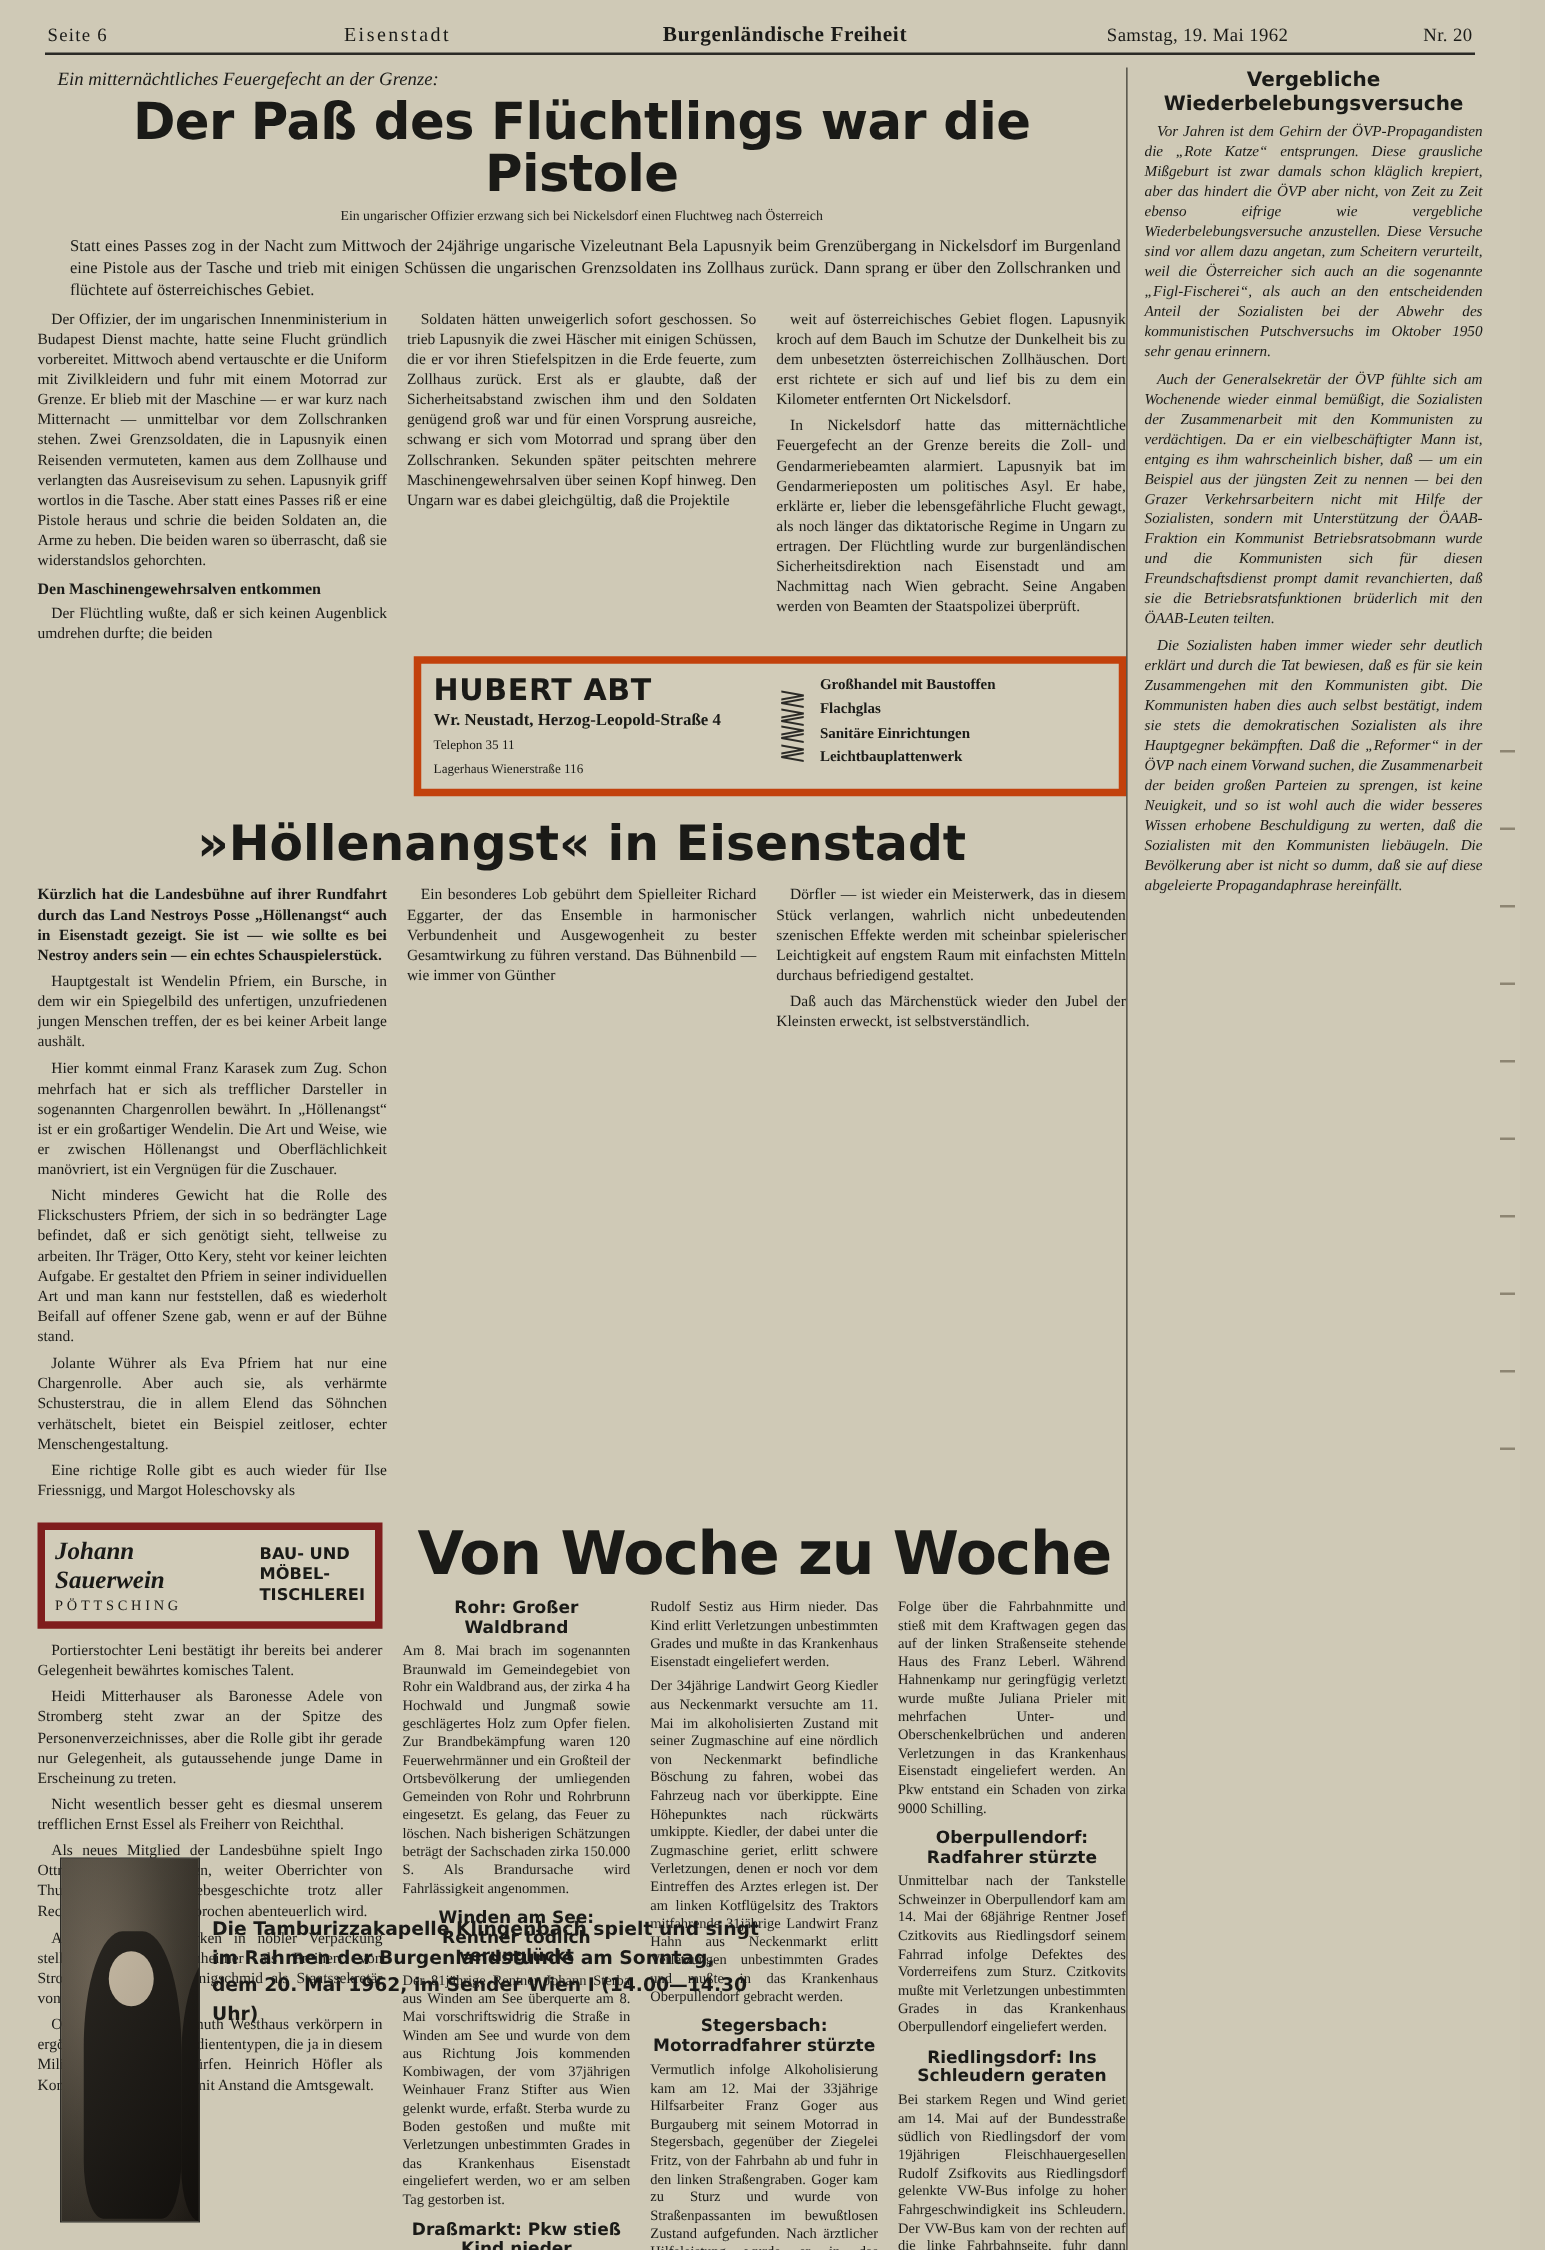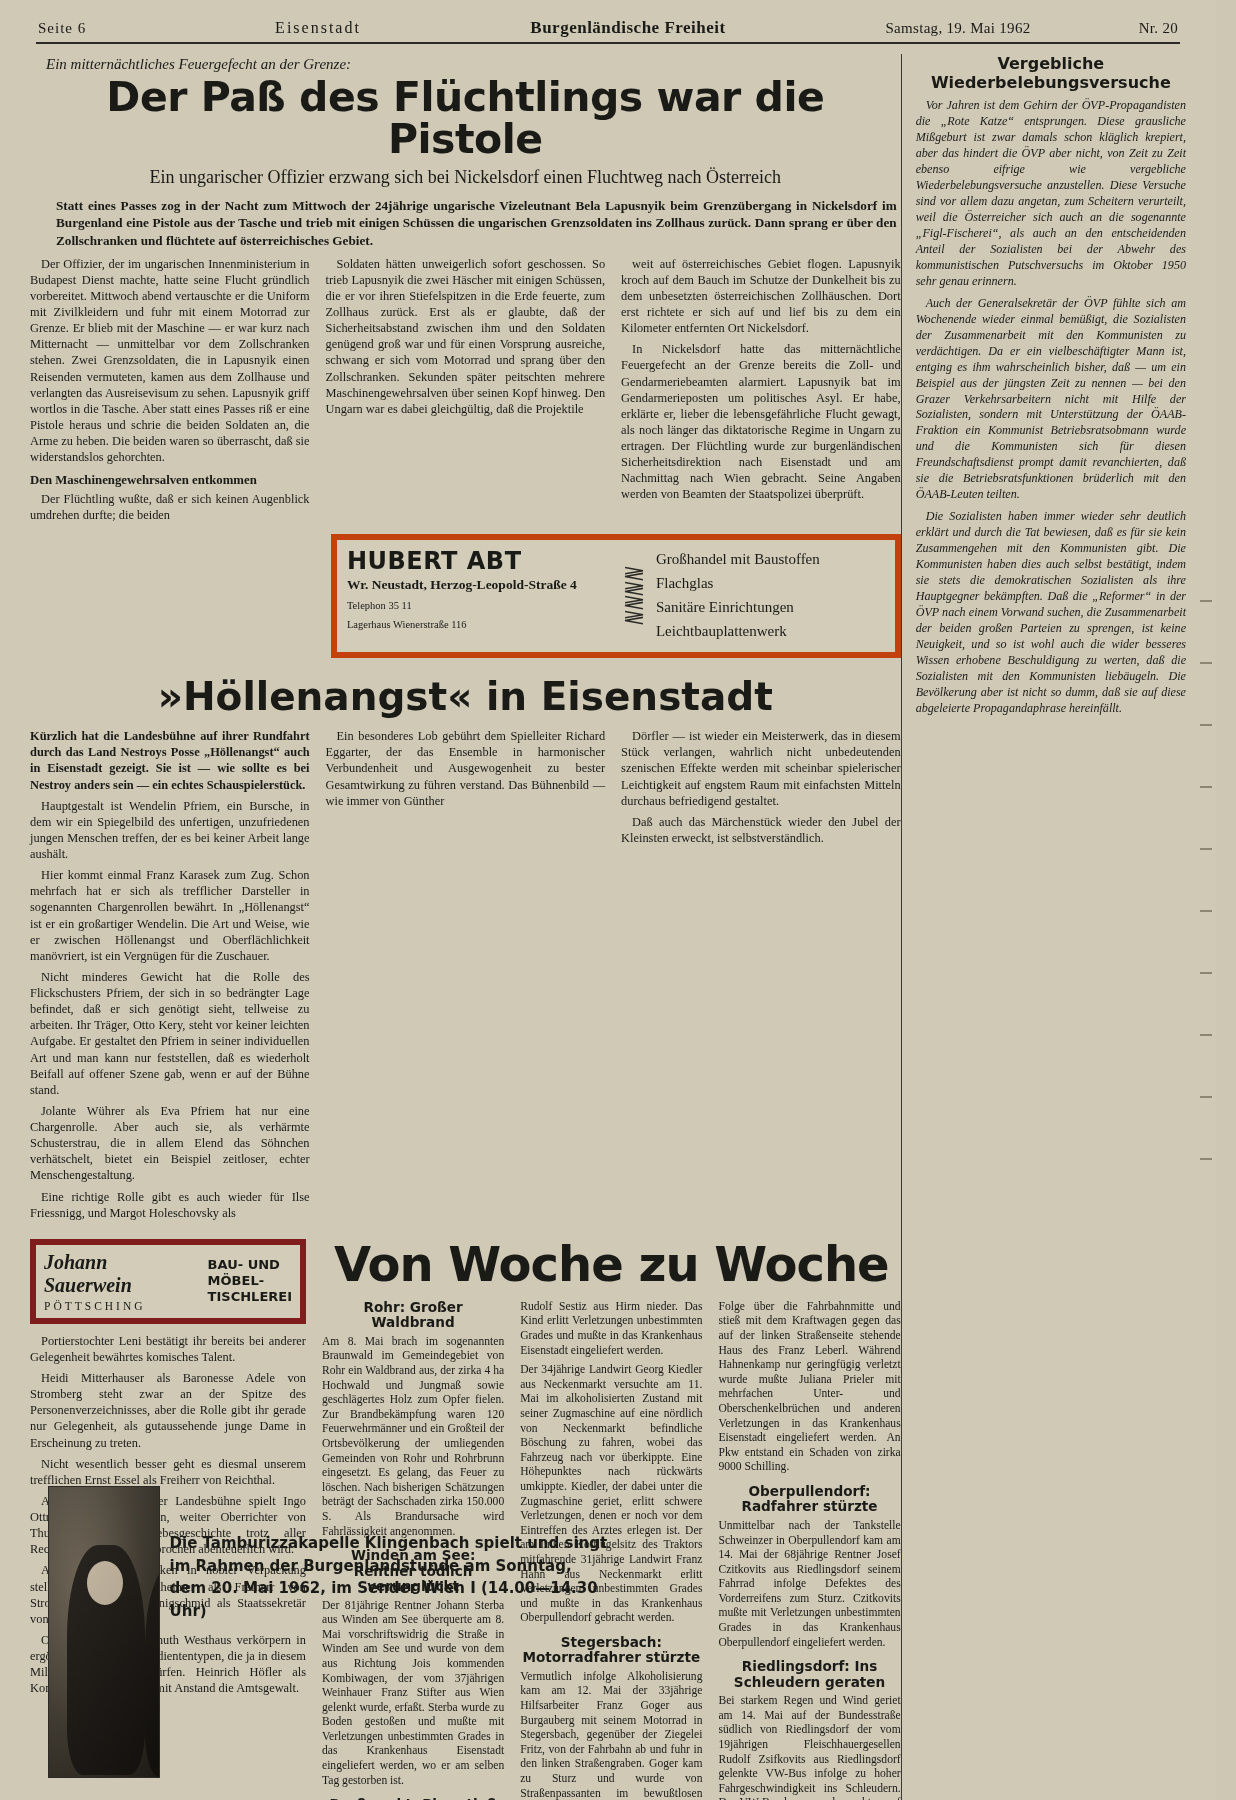--- a/index.html
+++ b/index.html
@@ -45,24 +45,24 @@
   .headline{
     font-family:"DejaVu Sans", sans-serif;
     font-weight:bold;
     font-size:41px;
     text-align:center;
     letter-spacing:-.5px;
     margin:4px 0 6px 0;
     line-height:1.02;
   }
   .subhead{
-    text-align:center; font-size:18px; margin-bottom:9px;
+    text-align:center; font-size:11px; margin-bottom:9px;
   }
   .lead{
-    font-weight:bold; font-size:13.2px; line-height:1.34; text-align:justify;
+    font-weight:normal; font-size:13.2px; line-height:1.34; text-align:justify;
     padding:0 4px 6px 26px;
   }
   .three{
     display:flex; gap:16px; font-size:12.4px; line-height:1.30; text-align:justify;
   }
   .three .c{flex:1;}
   .subsub{font-weight:bold; font-size:12.8px; margin:7px 0 2px 0;}
   p{margin:0 0 5px 0;}
   .indent{text-indent:11px;}
 
@@ -80,21 +80,21 @@
     font-family:"DejaVu Sans", sans-serif;
     font-weight:bold; font-size:24px; letter-spacing:.5px;
   }
   .adbox .ad-addr{font-weight:bold; font-size:13.5px; margin-top:2px;}
   .adbox .ad-small{font-size:10.5px; margin-top:6px; line-height:1.25;}
   .squig{
     width:26px; display:flex; align-items:center; justify-content:center;
     font-size:18px; line-height:.8; letter-spacing:-2px; color:#2b2a26;
   }
   .squig span{display:block; transform:scaleX(1.6);}
-  .adbox .ad-r{flex:1; font-size:15px; line-height:1.6;}
+  .adbox .ad-r{flex:1; font-size:12px; line-height:1.6;font-weight:bold;}
 
   
   .headline2{
     font-family:"DejaVu Sans", sans-serif;
     font-weight:bold; font-size:39px; text-align:center;
     margin:16px 0 9px 0;
   }
   .lead2{font-weight:bold;}
 
   

